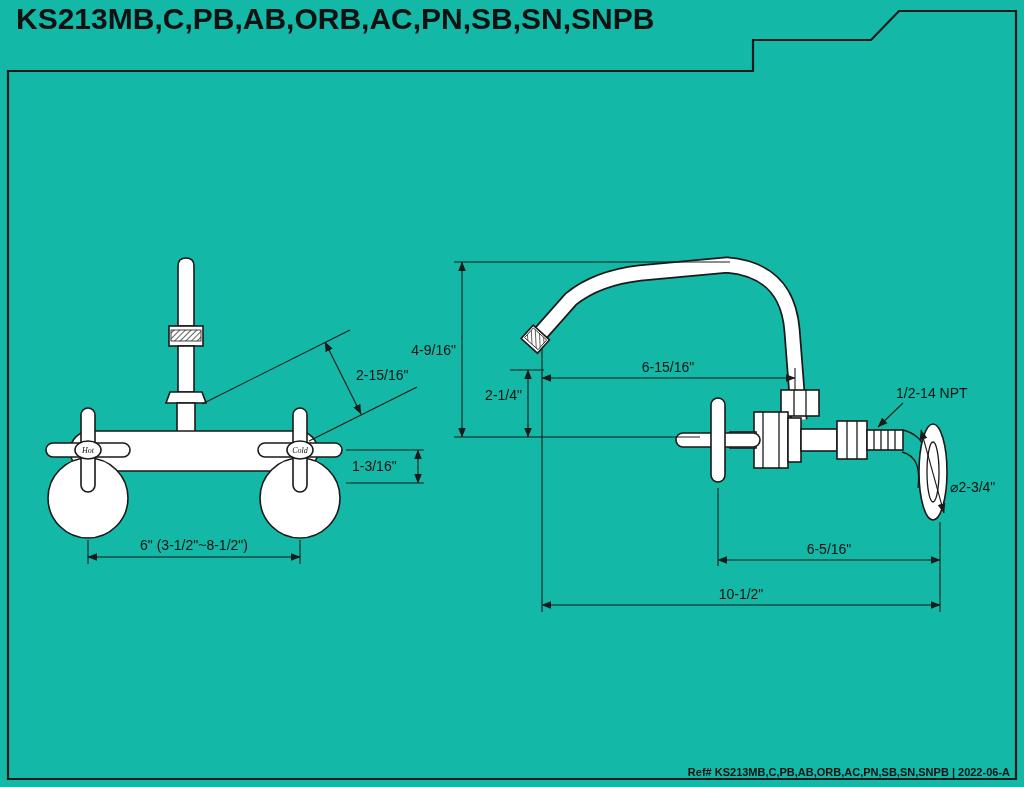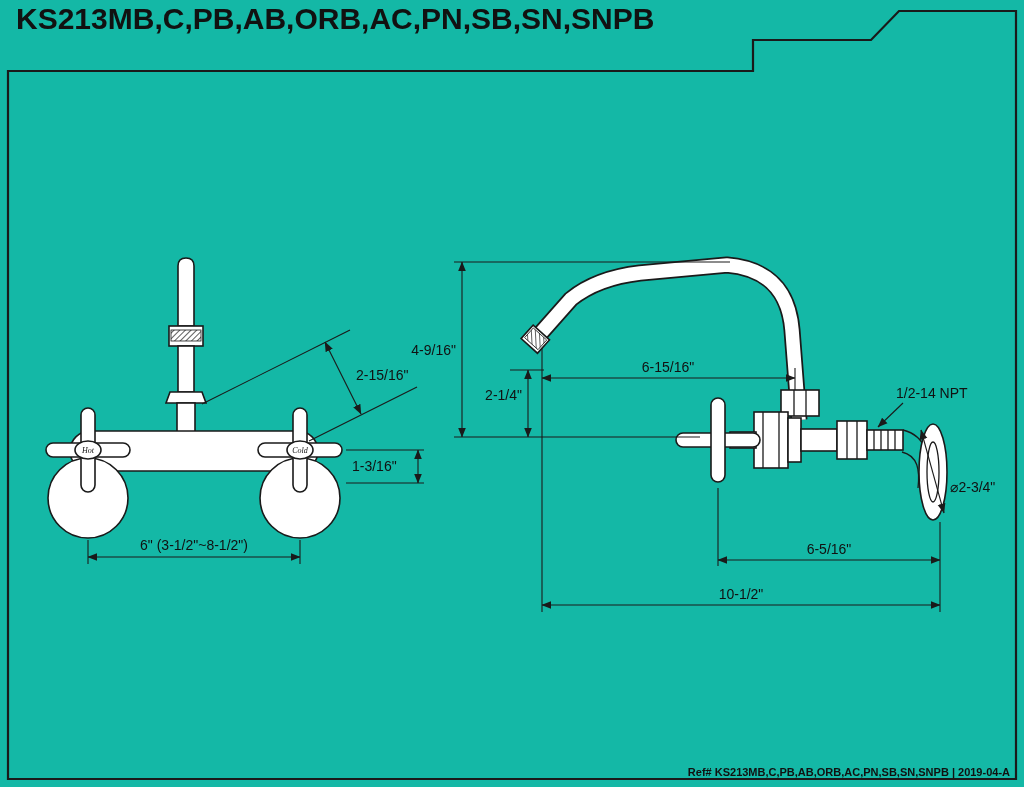--- a/index.html
+++ b/index.html
@@ -150,14 +150,14 @@
       <text class="dim-label" x="950" y="492">⌀2-3/4"</text>
 
       <line class="dim" x1="718" y1="560" x2="940" y2="560" marker-start="url(#arr)" marker-end="url(#arr)"></line>
       <text class="dim-label" x="829" y="554" text-anchor="middle">6-5/16"</text>
 
       <line class="dim" x1="542" y1="605" x2="940" y2="605" marker-start="url(#arr)" marker-end="url(#arr)"></line>
       <text class="dim-label" x="741" y="599" text-anchor="middle">10-1/2"</text>
     </g>
   </svg>
 
-  <div class="footer">Ref# KS213MB,C,PB,AB,ORB,AC,PN,SB,SN,SNPB | 2019-04-A</div>
+  <div class="footer">Ref# KS213MB,C,PB,AB,ORB,AC,PN,SB,SN,SNPB | 2022-06-A</div>
 </div>
 
 </body></html>

